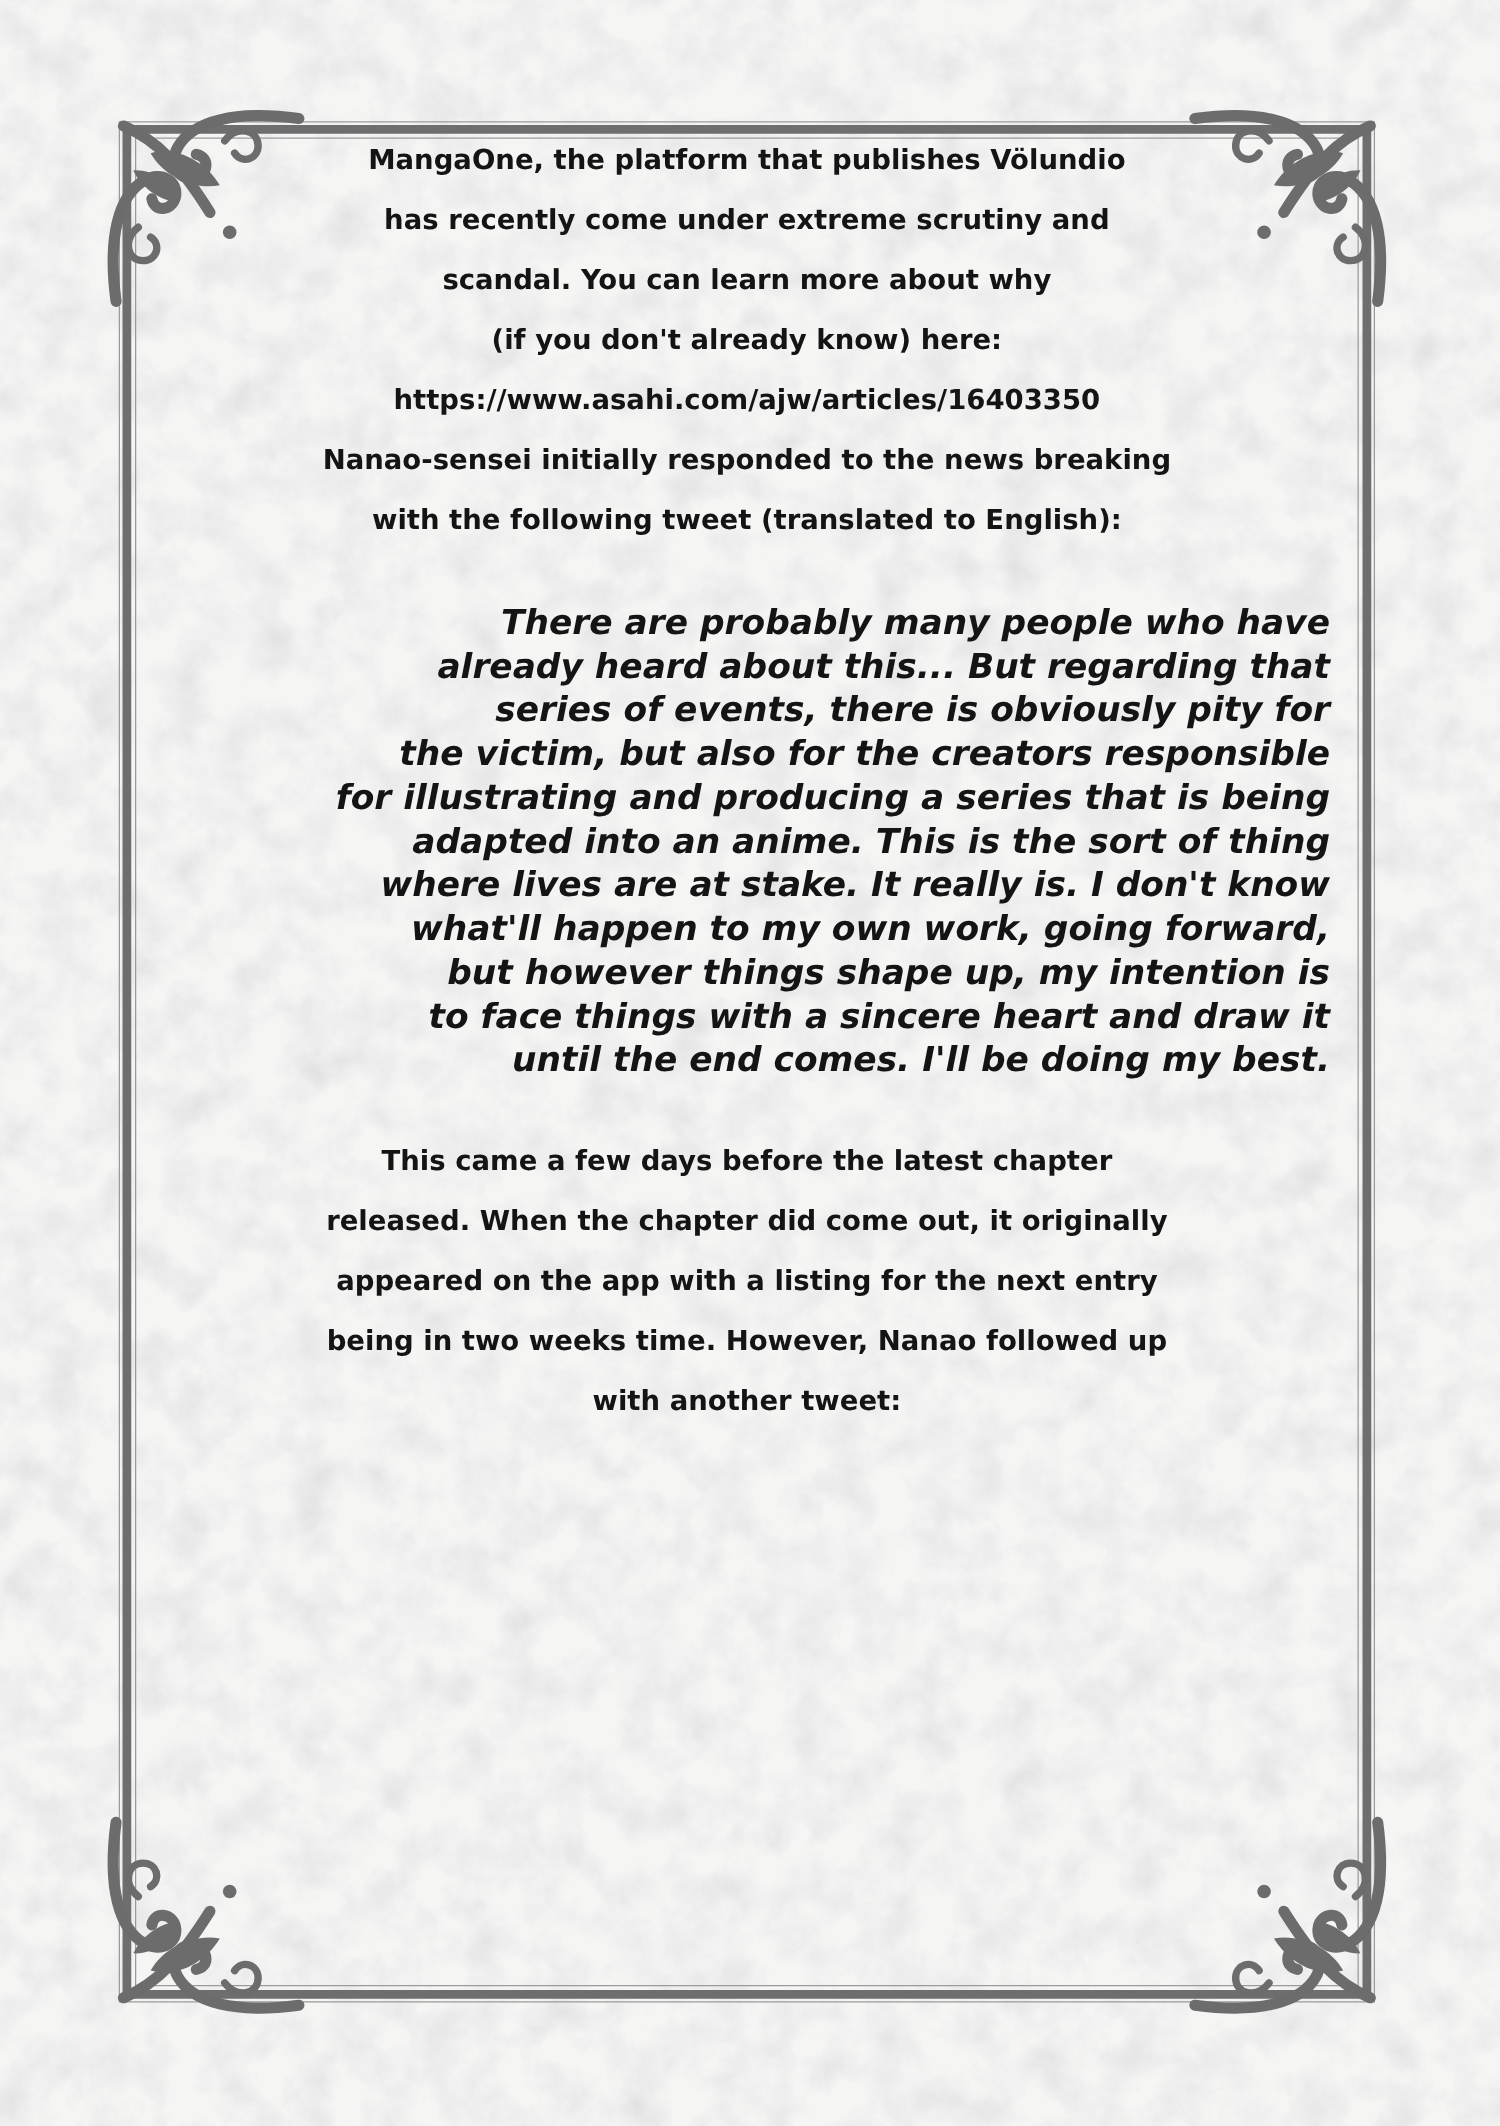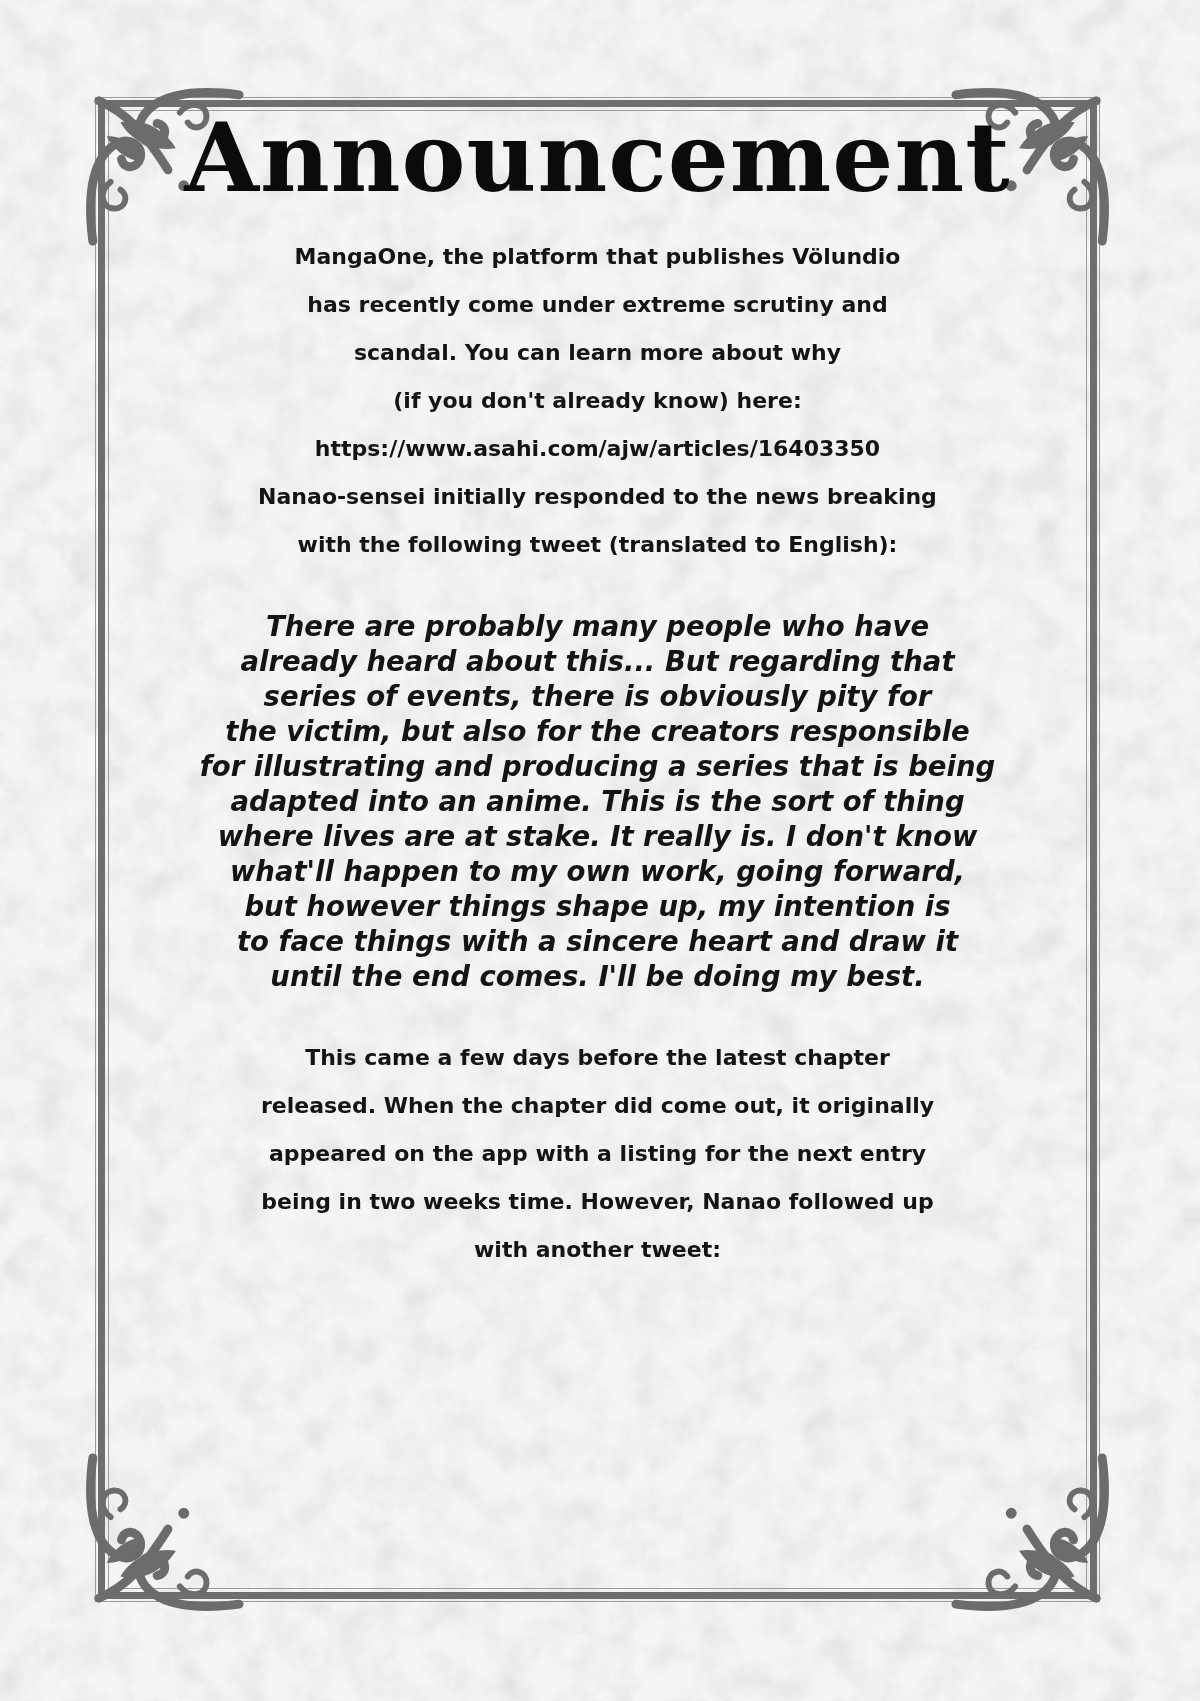--- a/index.html
+++ b/index.html
@@ -78,20 +78,21 @@
     white-space: pre-line;
     margin: 0 0 40px 0;
   }
   .tweet {
     font-style: italic;
     font-weight: 700;
     font-size: 27.5px;
     line-height: 35px;
     white-space: pre-line;
     margin: 0 0 40px 0;
+    text-align: right;
   }
 </style>
 </head>
 <body>
 
 <div class="page">
 
   <svg class="texture" width="1200" height="1701" viewBox="0 0 1200 1701" xmlns="http://www.w3.org/2000/svg">
     <defs>
       <filter id="paperNoise" x="0" y="0" width="100%" height="100%">
@@ -127,21 +128,20 @@
         <use href="#flourish"></use>
       </svg>
     <svg class="corner bl" viewBox="0 0 170 170">
         <use href="#flourish"></use>
       </svg>
     <svg class="corner br" viewBox="0 0 170 170">
         <use href="#flourish"></use>
       </svg>
 
     <div class="content">
-      <h1 class="title">Announcement</h1>
       <p class="para">MangaOne, the platform that publishes Völundio
 has recently come under extreme scrutiny and
 scandal. You can learn more about why
 (if you don't already know) here:
 https://www.asahi.com/ajw/articles/16403350
 Nanao-sensei initially responded to the news breaking
 with the following tweet (translated to English):</p>
       <p class="tweet">There are probably many people who have
 already heard about this... But regarding that
 series of events, there is obviously pity for

